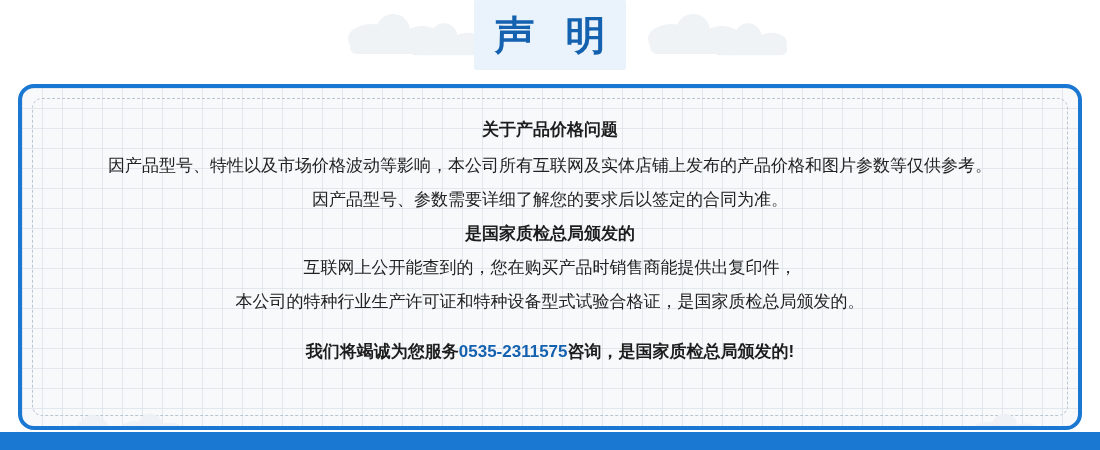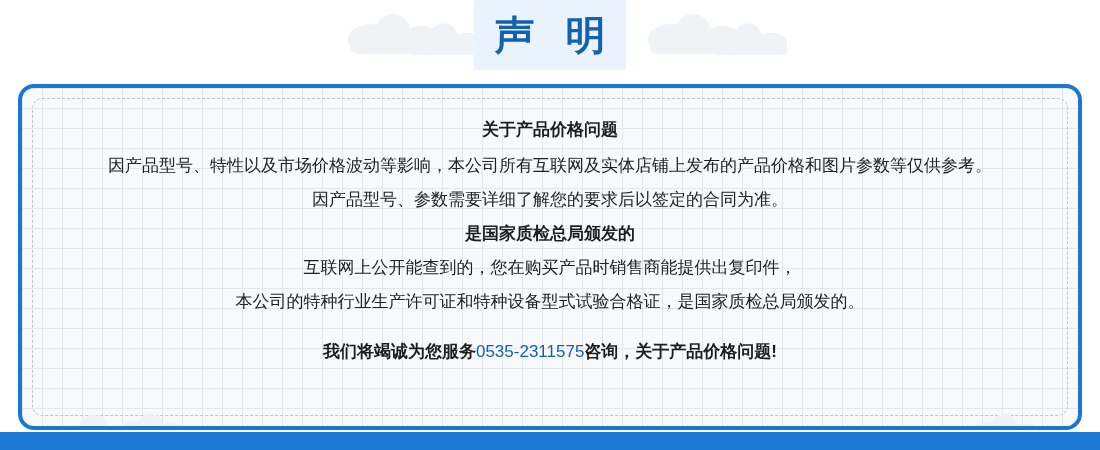--- a/index.html
+++ b/index.html
@@ -150,21 +150,21 @@
     font-size: 17px;
     font-weight: bold;
     color: #1d1d1d;
     line-height: 34px;
     margin-top: 16px;
     position: relative;
     z-index: 2;
   }
   .phone {
     color: #1461b0;
-    font-weight: normal;
+    font-weight: bold;
   }
 
   
   .bottom-bar {
     position: absolute;
     left: 0;
     bottom: 0;
     width: 1100px;
     height: 18px;
     background: #1a78d2;
@@ -232,20 +232,20 @@
 
       <div class="sec-title">关于产品价格问题</div>
       <div class="line line-1">因产品型号、特性以及市场价格波动等影响，本公司所有互联网及实体店铺上发布的产品价格和图片参数等仅供参考。</div>
       <div class="line">因产品型号、参数需要详细了解您的要求后以签定的合同为准。</div>
 
       <div class="sec-title">是国家质检总局颁发的</div>
       <div class="line">互联网上公开能查到的，您在购买产品时销售商能提供出复印件，</div>
       <div class="line">本公司的特种行业生产许可证和特种设备型式试验合格证，是国家质检总局颁发的。</div>
 
       <div class="contact">
-        <span>我们将竭诚为您服务</span><span class="phone">0535-2311575</span><span>咨询，关于产品价格问题!</span>
+        <span>我们将竭诚为您服务</span><span class="phone">0535-2311575</span><span>咨询，是国家质检总局颁发的!</span>
       </div>
 
     </div>
   </div>
 
   <div class="bottom-bar"></div>
 </div>
 
 </body></html>

